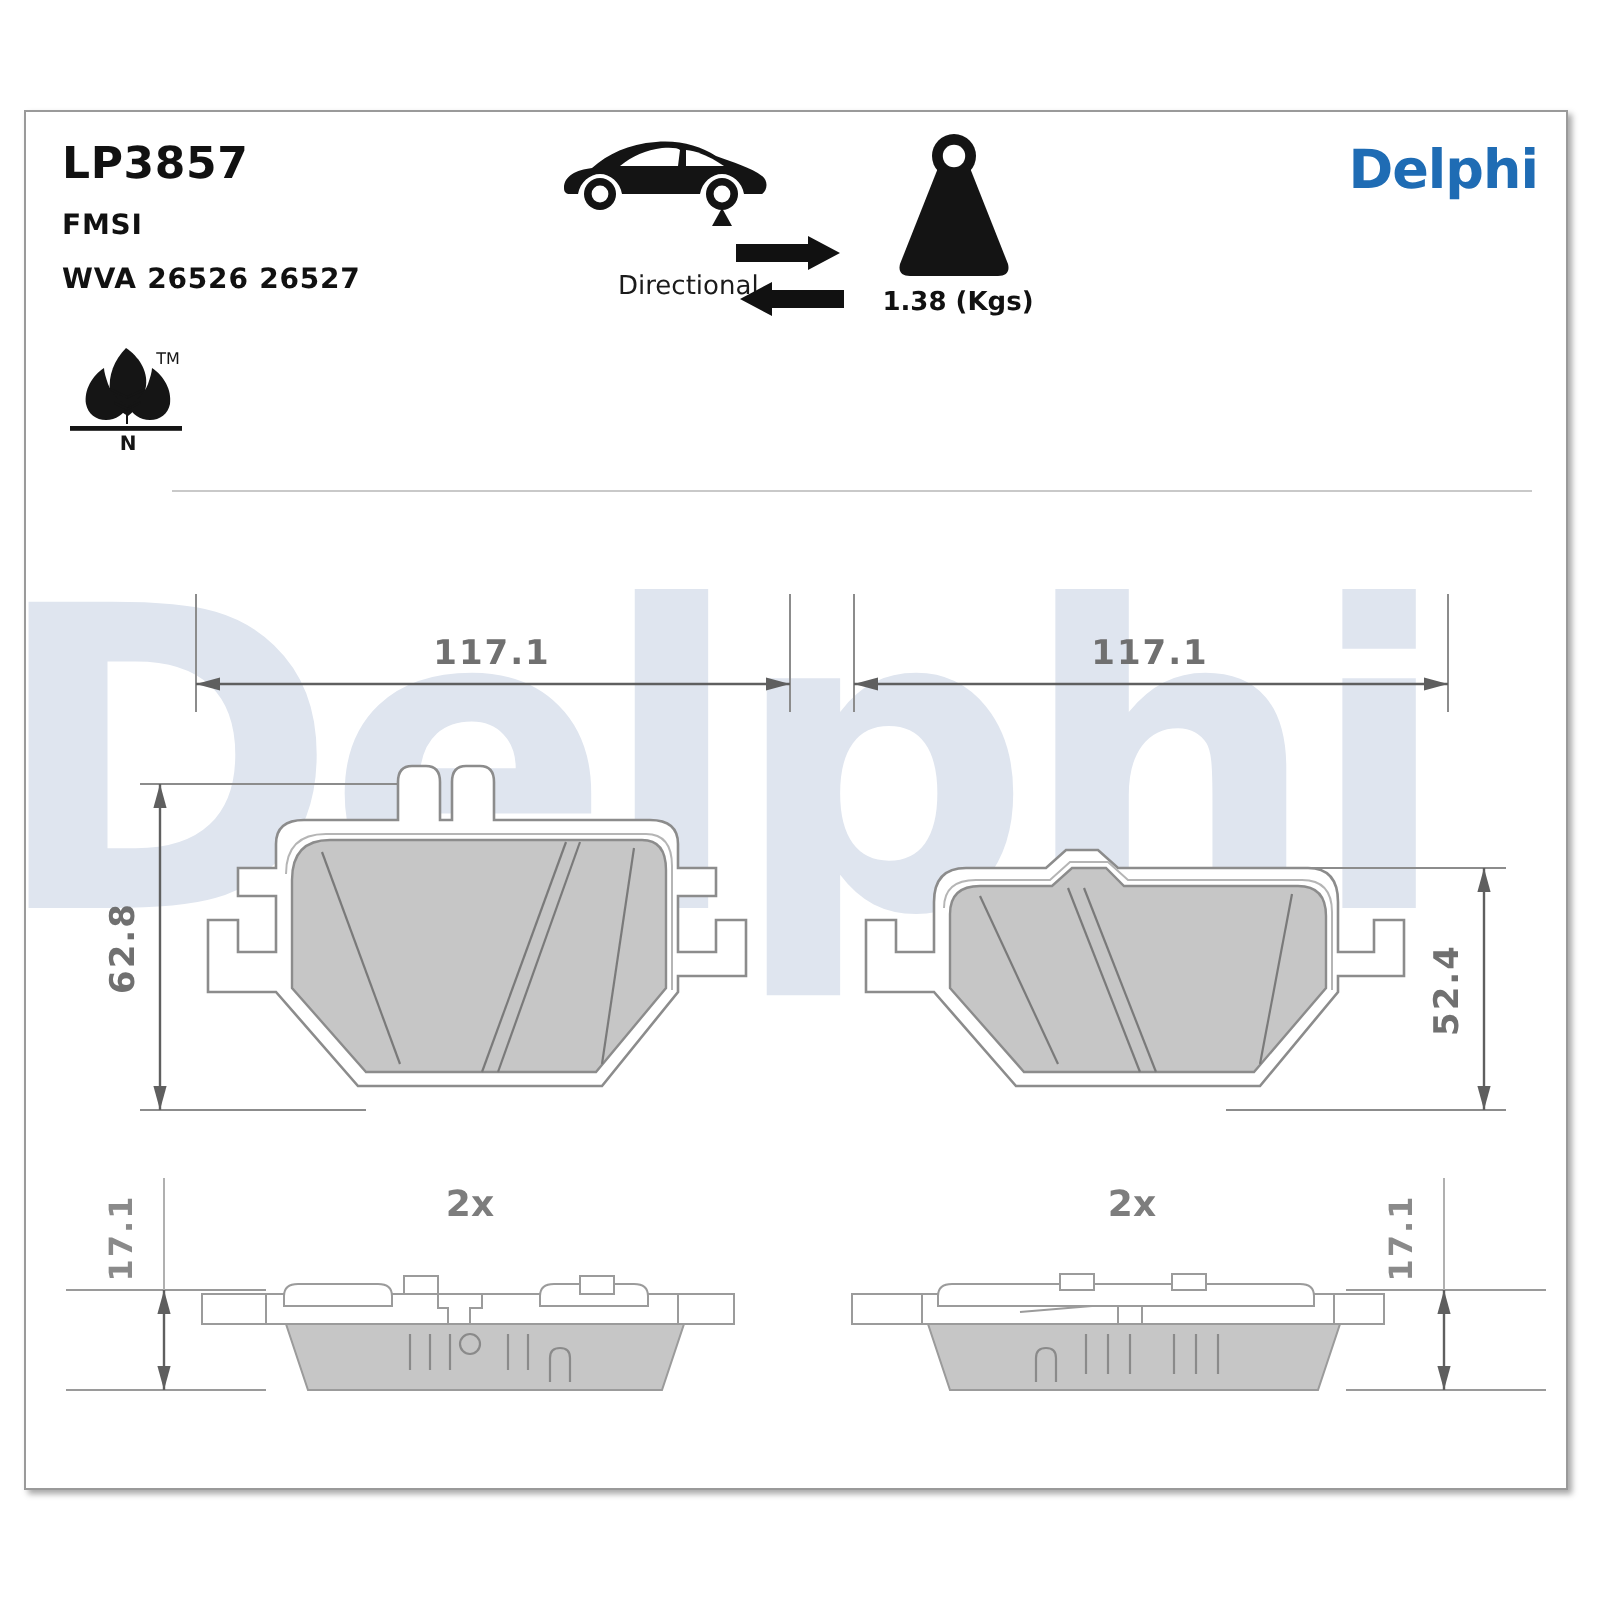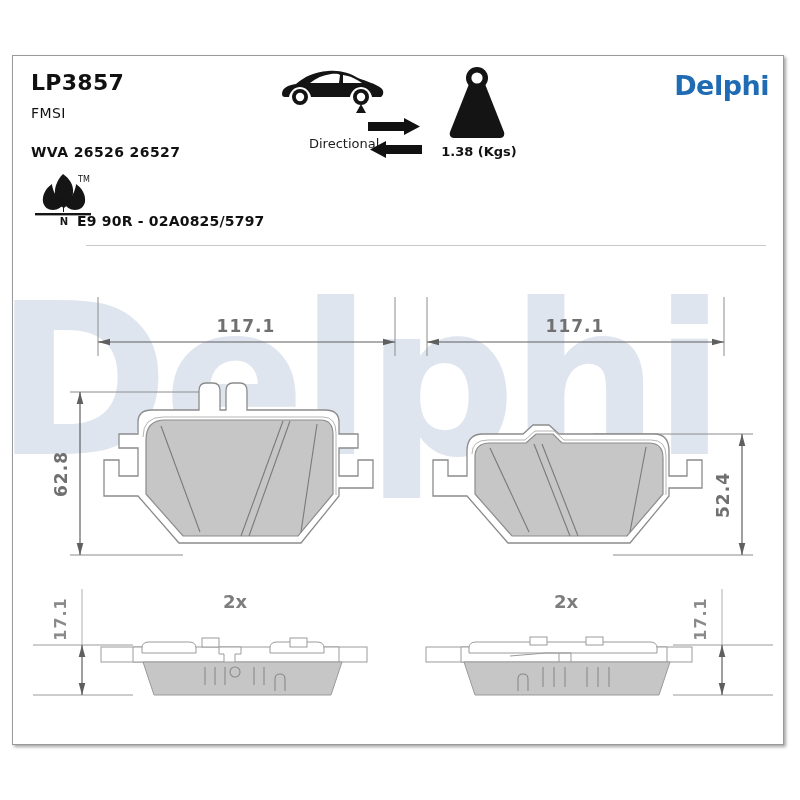--- a/index.html
+++ b/index.html
@@ -29,24 +29,24 @@
 
   
   #header { position: absolute; left: 0; top: 0; width: 772px; height: 190px; }
 
   #part-number {
     position: absolute; left: 18px; top: 14px;
     font-size: 22px; font-weight: bold; color: #111; letter-spacing: 0.3px; text-align: center;
   }
   #fmsi-label {
     position: absolute; left: 18px; top: 49px;
-    font-size: 14px; font-weight: normal; color: #111; letter-spacing: 0.4px;
+    font-size: 14px; font-weight: bold; color: #111; letter-spacing: 0.4px;
   }
   #wva-label {
-    position: absolute; left: 18px; top: 88px;
+    position: absolute; left: 18px; top: 76px;
     font-size: 14px; font-weight: bold; color: #111; letter-spacing: 0.4px;
   }
 
   #eco-icon { position: absolute; left: 20px; top: 112px; width: 62px; height: 60px; }
   #approval-code {
     position: absolute; left: 64px; top: 157px;
     font-size: 14px; font-weight: bold; color: #111; letter-spacing: 0.2px;
   }
 
   #car-icon  { position: absolute; left: 265px; top: 8px;  width: 110px; height: 52px; }
@@ -132,21 +132,20 @@
           <path d="M30.6 30 L39.5 26 L39.1 27.4 L30.6 31.2 Z"></path>
           <path d="M30.6 36 L24 32.6 L24.4 34 L30.6 37.1 Z"></path>
           <path d="M30.6 36 L37.4 32.6 L37 34 L30.6 37.1 Z"></path>
         </g>
         <rect x="2" y="45" width="56" height="2.4" fill="#151515"></rect>
         <text x="31" y="57" text-anchor="middle" font-family="DejaVu Sans, Liberation Sans, sans-serif" font-size="10" font-weight="bold" fill="#151515">N</text>
         <text x="51" y="14" text-anchor="middle" font-family="DejaVu Sans, Liberation Sans, sans-serif" font-size="8" fill="#151515">TM</text>
       </svg>
     </div>
 
-    <div id="approval-code">E9 90R - 02A0825/5797</div>
 
     <div id="car-icon">
       <svg viewBox="0 0 110 52" width="110" height="52">
         <g fill="#141414">
           <path d="M4 30 C4 24 10 21 18 20 C26 13 36 8 50 7 C62 6 72 9 80 14 C88 17 98 20 103 24
                    C106 26 106 31 103 33 L94 33 C93 27 88 23 83 23 C78 23 73 27 72 33 L33 33
                    C32 27 27 23 22 23 C17 23 12 27 11 33 L7 33 C5 33 4 32 4 30 Z"></path>
           <path d="M32 19 C38 14 45 11 53 10 C58 9.6 61 10 62 11 L61 19 Z" fill="#ffffff"></path>
           <path d="M65 11 C70 11.5 75 13.5 80 16.5 L84 19 L65 19 Z" fill="#ffffff"></path>
           <circle cx="22" cy="33" r="8"></circle>

